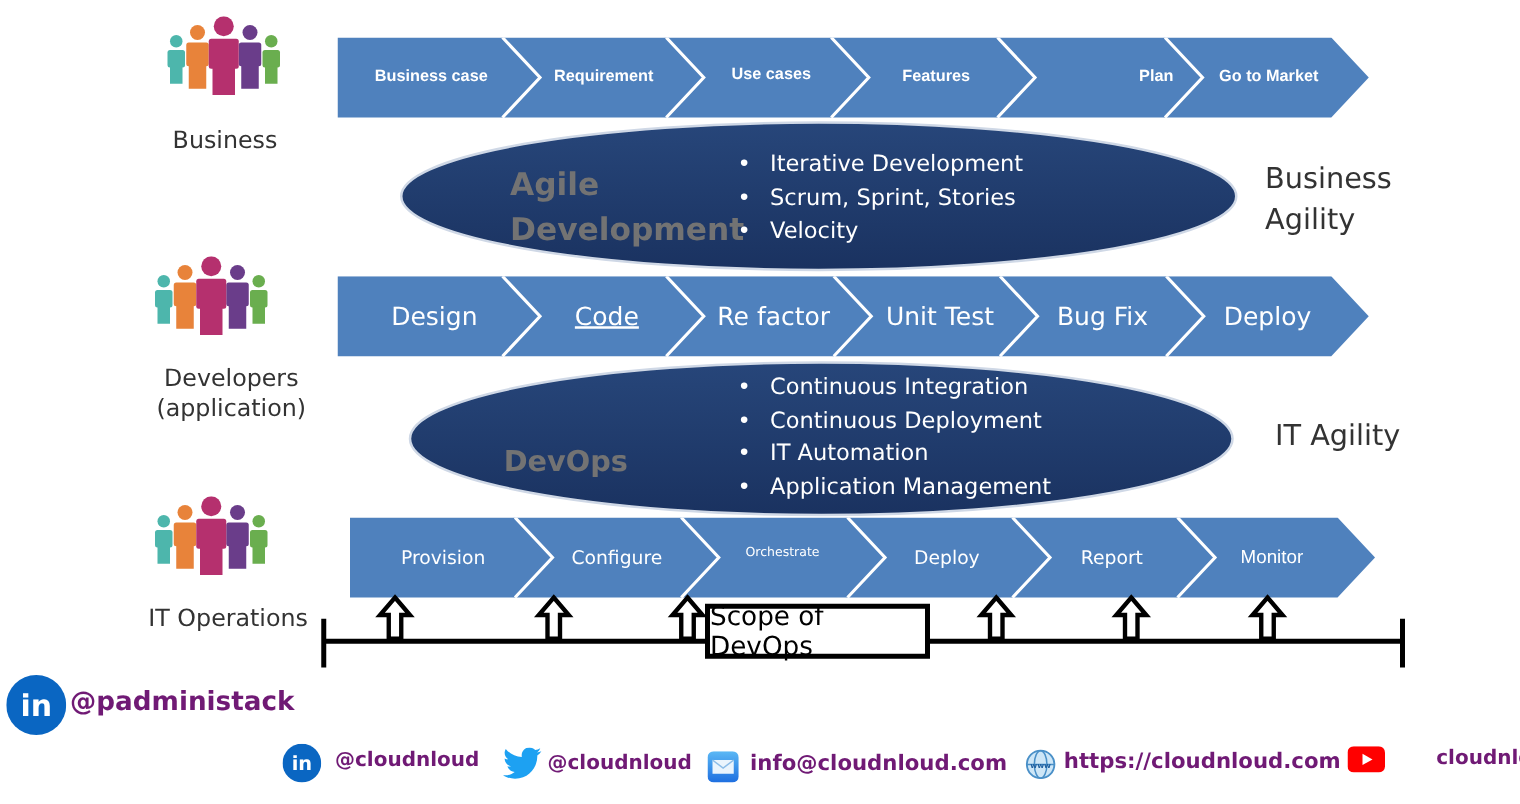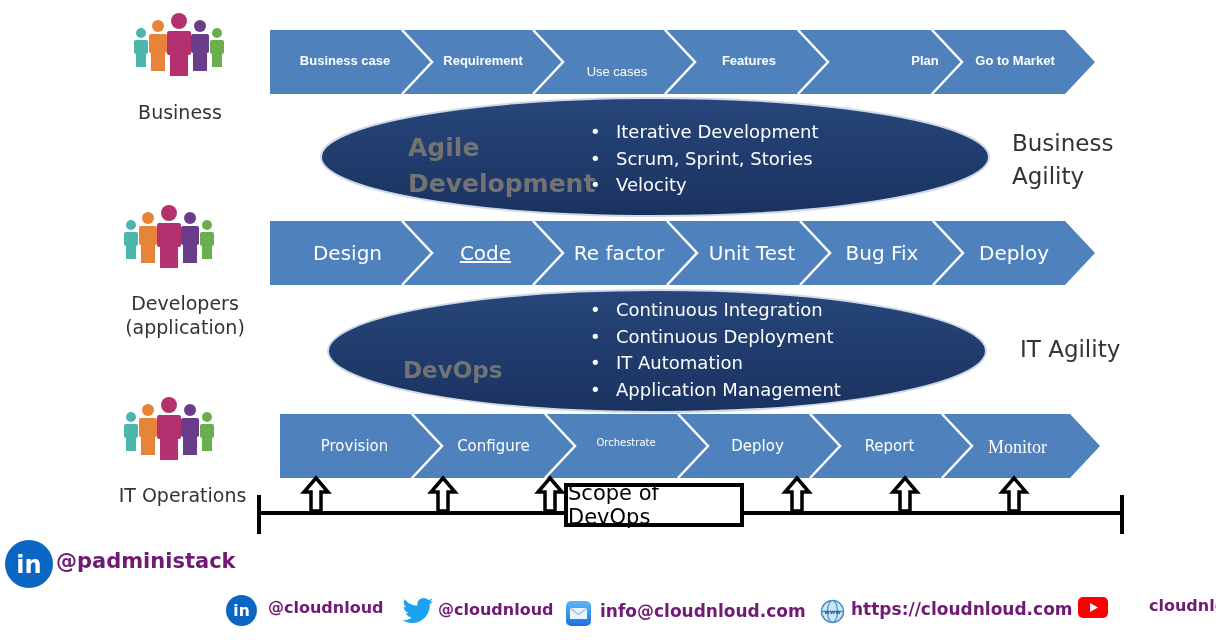--- a/index.html
+++ b/index.html
@@ -58,21 +58,21 @@
   <g stroke="#ffffff" stroke-width="2.5" fill="none">
     <path d="M132,0 L162,32 L132,64"></path>
     <path d="M263,0 L293,32 L263,64"></path>
     <path d="M395,0 L425,32 L395,64"></path>
     <path d="M528,0 L558,32 L528,64"></path>
     <path d="M662,0 L692,32 L662,64"></path>
   </g>
 </svg>
 <div class="chev-label" style="left:290px;top:53px;width:110px;font-size:13px;font-weight:bold;">Business case</div>
 <div class="chev-label" style="left:428px;top:53px;width:110px;font-size:13px;font-weight:bold;">Requirement</div>
-<div class="chev-label" style="left:562px;top:64px;width:110px;font-size:13px;font-weight:normal;">Use cases</div>
+<div class="chev-label" style="left:562px;top:51px;width:110px;font-size:13px;font-weight:bold;">Use cases</div>
 <div class="chev-label" style="left:694px;top:53px;width:110px;font-size:13px;font-weight:bold;">Features</div>
 <div class="chev-label" style="left:826px;top:53px;width:110px;font-size:13px;font-weight:bold;margin-left:44px;">Plan</div>
 <div class="chev-label" style="left:955px;top:53px;width:120px;font-size:13px;font-weight:bold;">Go to Market</div>
 
 <svg class="ellipse-wrap" style="left:318px;top:95px" width="674" height="125" viewBox="0 0 674 125">
   <defs>
     <linearGradient id="ellG" x1="0" y1="0" x2="0" y2="1">
       <stop offset="0" stop-color="#27467A"></stop>
       <stop offset="1" stop-color="#1A3260"></stop>
     </linearGradient>
@@ -143,21 +143,21 @@
     <path d="M398,0 L428,32 L398,64"></path>
     <path d="M530,0 L560,32 L530,64"></path>
     <path d="M662,0 L692,32 L662,64"></path>
   </g>
 </svg>
 <div class="chev-label" style="left:297px;top:437px;width:115px;font-size:15px;font-family:'DejaVu Sans',sans-serif;">Provision</div>
 <div class="chev-label" style="left:436px;top:437px;width:115px;font-size:15px;font-family:'DejaVu Sans',sans-serif;">Configure</div>
 <div class="chev-label" style="left:566px;top:437px;width:120px;font-size:10px;font-family:'DejaVu Sans',sans-serif;">Orchestrate</div>
 <div class="chev-label" style="left:700px;top:437px;width:115px;font-size:15px;font-family:'DejaVu Sans',sans-serif;">Deploy</div>
 <div class="chev-label" style="left:832px;top:437px;width:115px;font-size:15px;font-family:'DejaVu Sans',sans-serif;">Report</div>
-<div class="chev-label" style="left:960px;top:437px;width:115px;font-size:18px;font-family:Liberation Serif, serif;">Monitor</div>
+<div class="chev-label" style="left:960px;top:437px;width:115px;font-size:15px;font-family:Liberation Sans, sans-serif;">Monitor</div>
 
 <svg class="abs" style="left:250px;top:470px" width="890" height="70" viewBox="0 0 890 70">
 
   <line x1="9" y1="25" x2="9" y2="64" stroke="#000" stroke-width="4"></line>
   <line x1="872" y1="25" x2="872" y2="64" stroke="#000" stroke-width="4"></line>
 
   <line x1="9" y1="43" x2="872" y2="43" stroke="#000" stroke-width="4"></line>
 
   <g fill="#fff" stroke="#000" stroke-width="3.5" stroke-linejoin="miter">
     <path d="M66,8 L78,22 L71,22 L71,41 L61,41 L61,22 L54,22 Z"></path>

